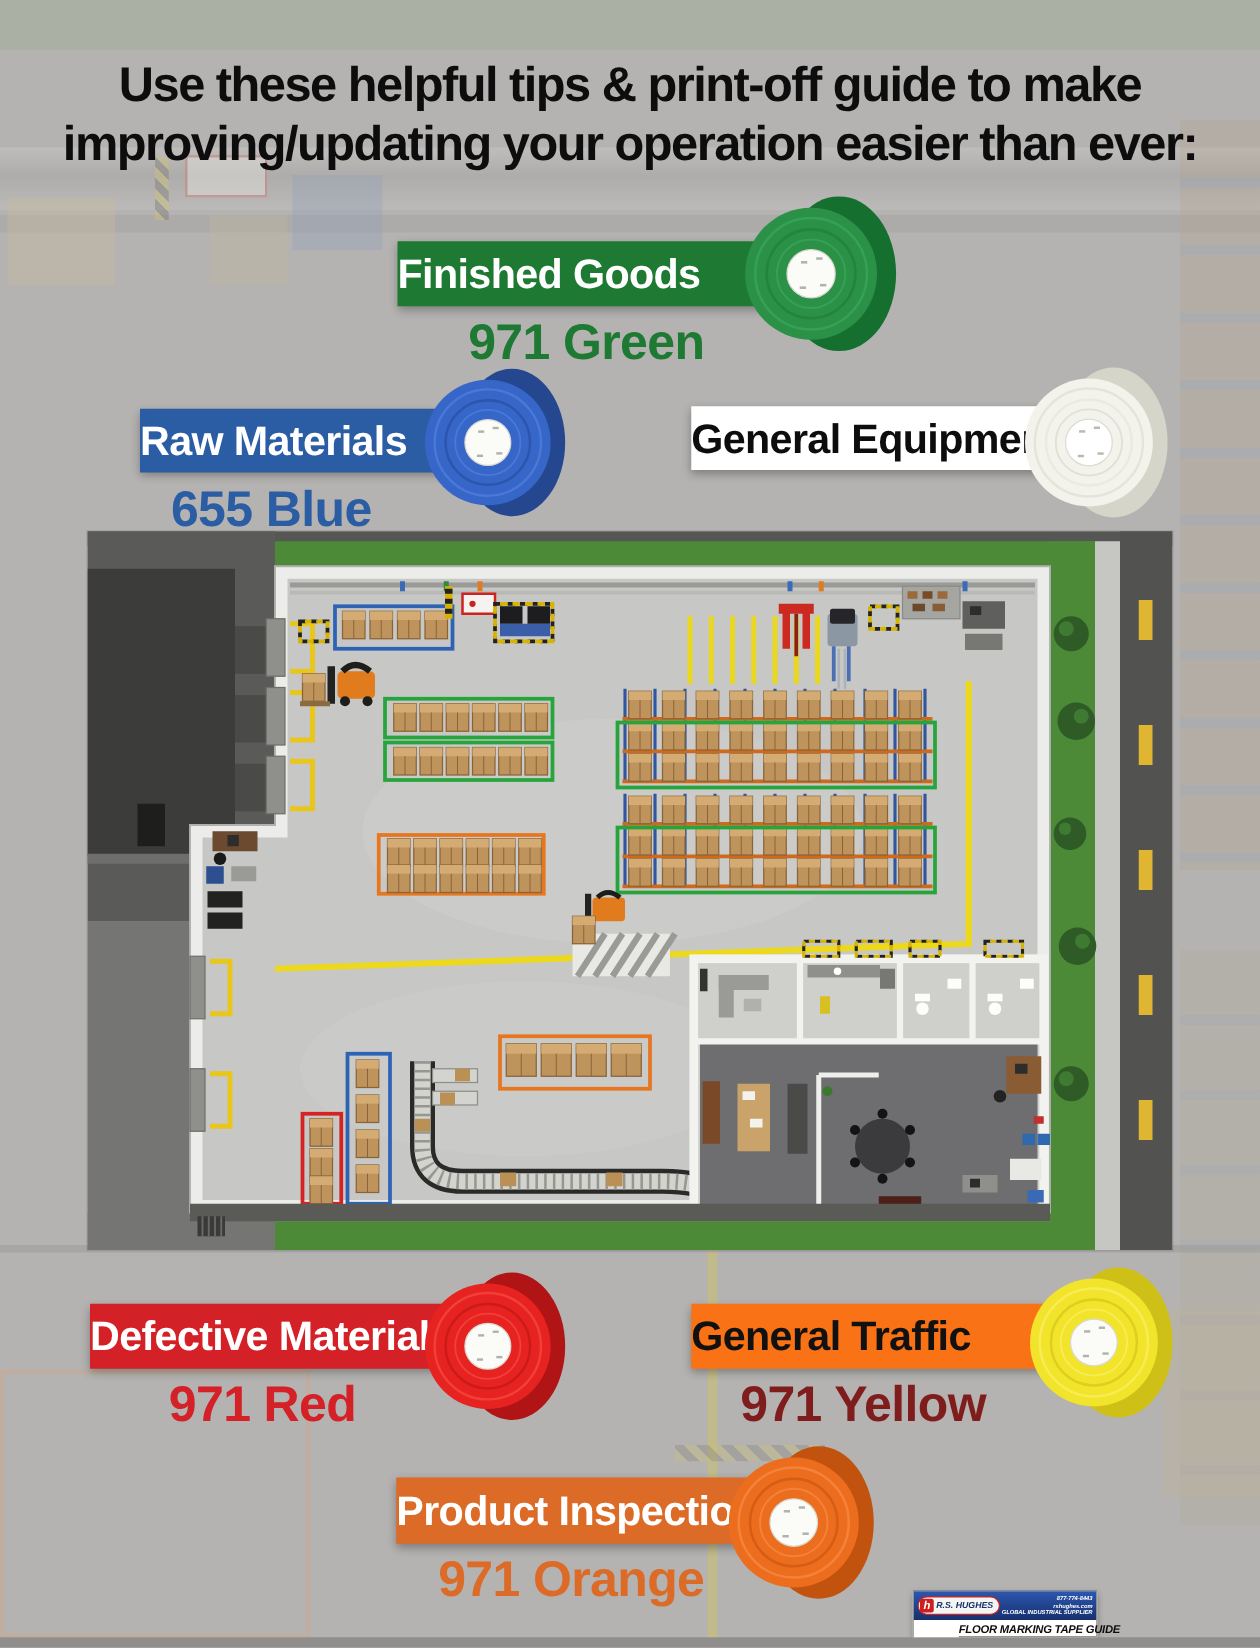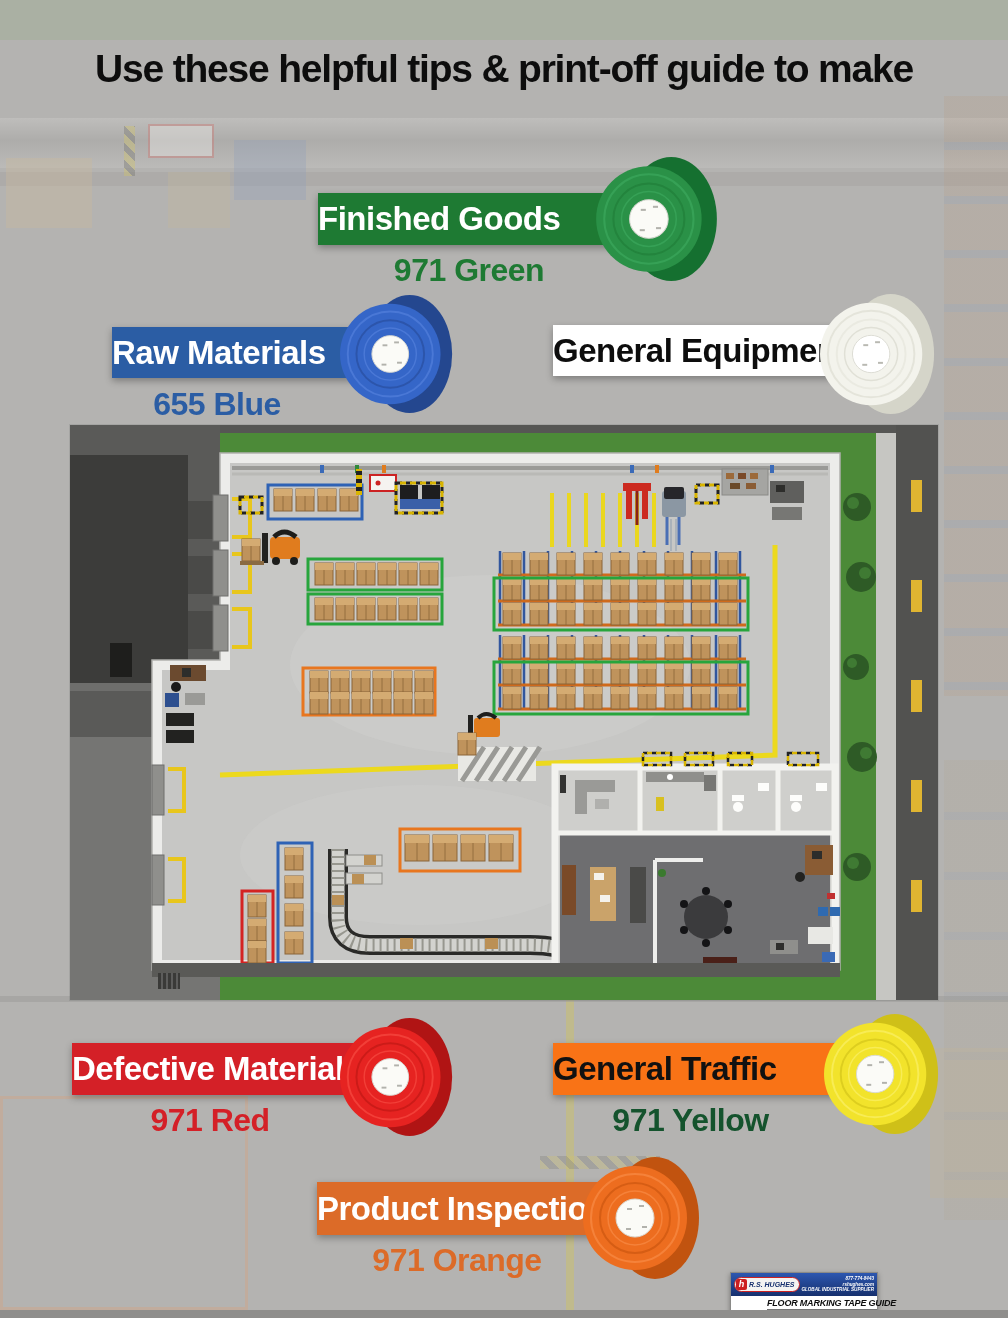--- a/index.html
+++ b/index.html
@@ -34,21 +34,21 @@
   .bg-floor-line{ left:0; top:996px; width:1008px; height:6px; background:#9a9997; opacity:.5; }
 
   
   .title{ position:absolute; z-index:3; left:0; top:46px; width:1008px; text-align:center;
     color:#0d0d0d; font-weight:bold; font-size:39px; line-height:1.2; letter-spacing:-1.2px; }
 
   
   .tape-bar{ position:absolute; z-index:3; display:flex; align-items:center; justify-content:flex-start;
     font-weight:bold; font-size:33px; letter-spacing:-.5px;
     box-shadow:0 3px 7px rgba(0,0,0,.3); }
-  .tape-code{ position:absolute; z-index:3; font-weight:bold; font-size:32px; letter-spacing:-.5px;
+  .tape-code{ position:absolute; z-index:3; font-weight:bold; font-size:40px; letter-spacing:-.5px;
     text-align:center; }
   .tb-green { left:318px; top:193px;  width:302px; height:52px; }
   .tc-green { left:318px; top:252px;  width:302px; }
   .tb-blue  { left:72px;  top:327px;  width:312px; height:51px;margin-left:40px; }
   .tc-blue  { left:72px;  top:386px;  width:290px; }
   .tb-white { left:553px; top:325px;  width:310px; height:51px; }
   .tc-white { left:553px; top:386px;  width:295px; }
   .tb-red   { left:72px;  top:1043px; width:312px; height:52px; }
   .tc-red   { left:72px;  top:1102px; width:276px; }
   .tb-yellow{ left:553px; top:1043px; width:315px; height:52px; }
@@ -105,20 +105,21 @@
     <div class="bg-rack-right2"></div>
     <div class="bg-orange-zone"></div>
     <div class="bg-yellow-line"></div>
     <div class="bg-hazard-b"></div>
     <div class="bg-boxes-br"></div>
     <div class="bg-floor-line"></div>
   </div>
 
   <div class="title">
     <div>Use these helpful tips &amp; print-off guide to make</div>
+    <div>improving/updating your operation easier than ever:</div>
   </div>
 
   <div class="tape-bar tb-green" style="background: rgb(30, 122, 51); color: rgb(255, 255, 255);">
     <span>Finished Goods</span>
     </div>
   <div class="tape-code tc-green" style="color: rgb(30, 122, 51);">971 Green</div>
 
   <div class="tape-bar tb-blue" style="background: rgb(43, 93, 164); color: rgb(255, 255, 255);">
     <span>Raw Materials</span>
     </div>
@@ -129,21 +130,21 @@
     </div>
 
   <div class="tape-bar tb-red" style="background: rgb(212, 32, 39); color: rgb(255, 255, 255);">
     <span>Defective Materials</span>
     </div>
   <div class="tape-code tc-red" style="color: rgb(212, 32, 39);">971 Red</div>
 
   <div class="tape-bar tb-yellow" style="background: #f97316; color: rgb(17, 17, 17);">
     <span>General Traffic</span>
     </div>
-  <div class="tape-code tc-yellow" style="color: #14532d; text-align: center;">971 Yellow</div>
+  <div class="tape-code tc-yellow" style="color: #7f1d1d; text-align: center;">971 Yellow</div>
 
   <div class="tape-bar tb-orange" style="background: rgb(220, 107, 40); color: rgb(255, 255, 255);">
     <span>Product Inspection</span>
     </div>
   <div class="tape-code tc-orange" style="color: rgb(220, 107, 40);">971 Orange</div>
 
   <div class="roll roll-green">
     <svg viewBox="0 0 120 136">
         <ellipse cx="74" cy="68" rx="45" ry="61" fill="#157030"></ellipse>
       <circle cx="52" cy="68" r="52" fill="#2a9147"></circle>

